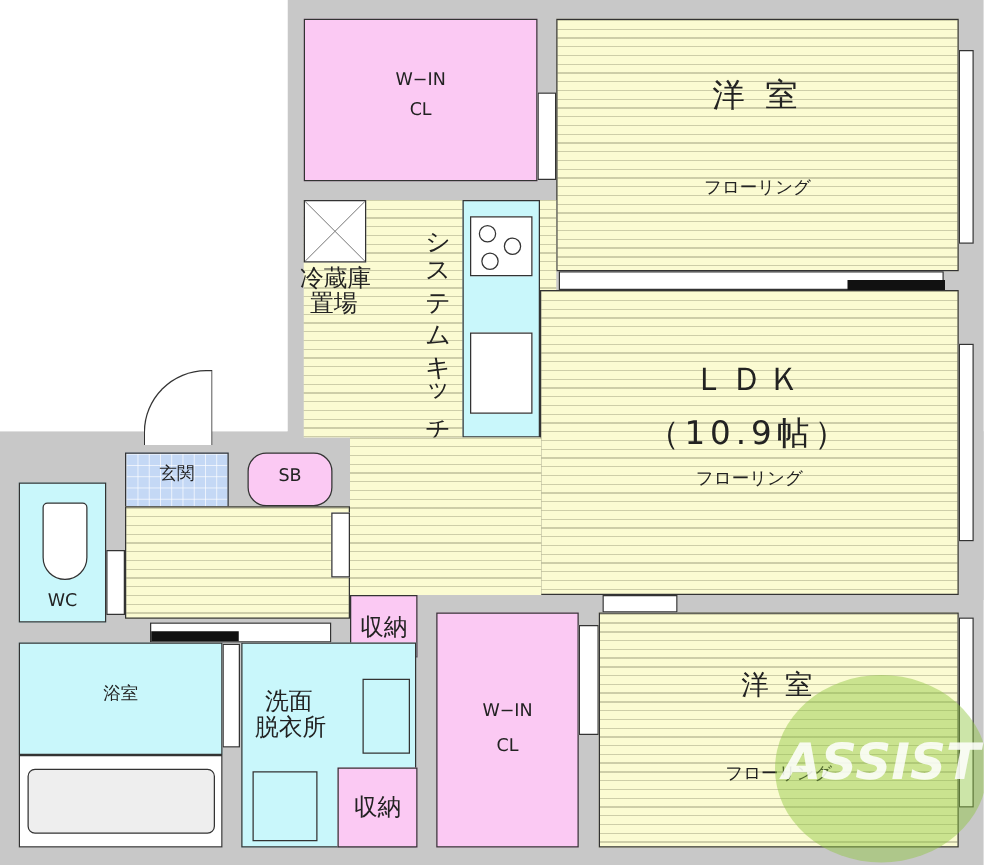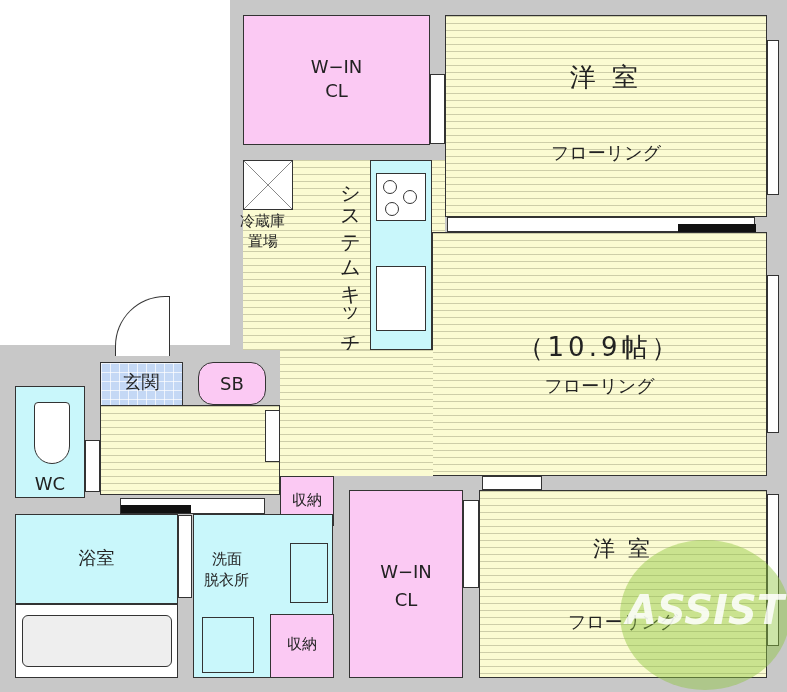--- a/index.html
+++ b/index.html
@@ -6,22 +6,22 @@
   body{width:787px;height:692px;position:relative;overflow:hidden;font-family:"DejaVu Sans",sans-serif;color:#222;}
   .abs{position:absolute;box-sizing:border-box;}
   .wall{background:#c8c8c8;}
   .floor{background-color:#fbfbd2;background-image:repeating-linear-gradient(to bottom,rgba(120,120,90,0.35) 0 1px,transparent 1px 7px);border:1px solid #333;}
   .pink{background:#fbc9f3;border:1px solid #333;}
   .cyan{background:#c9f7fb;border:1px solid #333;}
   .tile{background-color:#c4d8f5;background-image:linear-gradient(rgba(255,255,255,.7) 1px,transparent 1px),linear-gradient(90deg,rgba(255,255,255,.7) 1px,transparent 1px);background-size:9px 9px;border:1px solid #333;}
   .lbl{position:absolute;text-align:center;line-height:1.25;white-space:pre;}
   .big{font-size:26px;letter-spacing:4px;}
   .mid{font-size:22px;letter-spacing:3px;}
-  .sm{font-size:18px;}
-  .xs{font-size:15px;}
+  .sm{font-size:14px;}
+  .xs{font-size:19px;}
   .white{background:#fff;border:1px solid #333;}
   .vert{writing-mode:vertical-rl;font-size:20px;letter-spacing:2px;}
 </style>
 </head>
 <body>
 
 <div class="abs wall" style="left:230px;top:0;width:557px;height:480px;"></div>
 <div class="abs wall" style="left:0;top:345px;width:787px;height:347px;"></div>
 <div class="abs" style="left:0;top:0;width:230px;height:345px;background:#fff;"></div>
 
@@ -50,20 +50,21 @@
 <div class="abs cyan" style="left:370px;top:160px;width:62px;height:190px;">
   <div class="abs white" style="left:5px;top:12px;width:50px;height:48px;">
     <div class="abs" style="left:6px;top:6px;width:14px;height:14px;border:1.5px solid #333;border-radius:50%;"></div>
     <div class="abs" style="left:26px;top:16px;width:14px;height:14px;border:1.5px solid #333;border-radius:50%;"></div>
     <div class="abs" style="left:8px;top:28px;width:14px;height:14px;border:1.5px solid #333;border-radius:50%;"></div>
   </div>
   <div class="abs white" style="left:5px;top:105px;width:50px;height:65px;"></div>
 </div>
 
 <div class="abs floor" style="left:432px;top:232px;width:335px;height:244px;">
+  <div class="lbl big" style="left:0;right:0;top:55px;">ＬＤＫ</div>
   <div class="lbl big" style="left:0;right:0;top:98px;">（10.9帖）</div>
   <div class="lbl sm" style="left:0;right:0;top:142px;">フローリング</div>
 </div>
 <div class="abs floor" style="left:280px;top:350px;width:153px;height:126px;border:none;"></div>
 <div class="abs white" style="left:767px;top:275px;width:12px;height:158px;"></div>
 
 <div class="abs white" style="left:115px;top:296px;width:55px;height:60px;border-radius:50px 0 0 0;border-bottom:none;"></div>
 <div class="abs tile" style="left:100px;top:362px;width:83px;height:52px;">
   <div class="lbl sm" style="left:0;right:0;top:8px;">玄関</div>
 </div>

